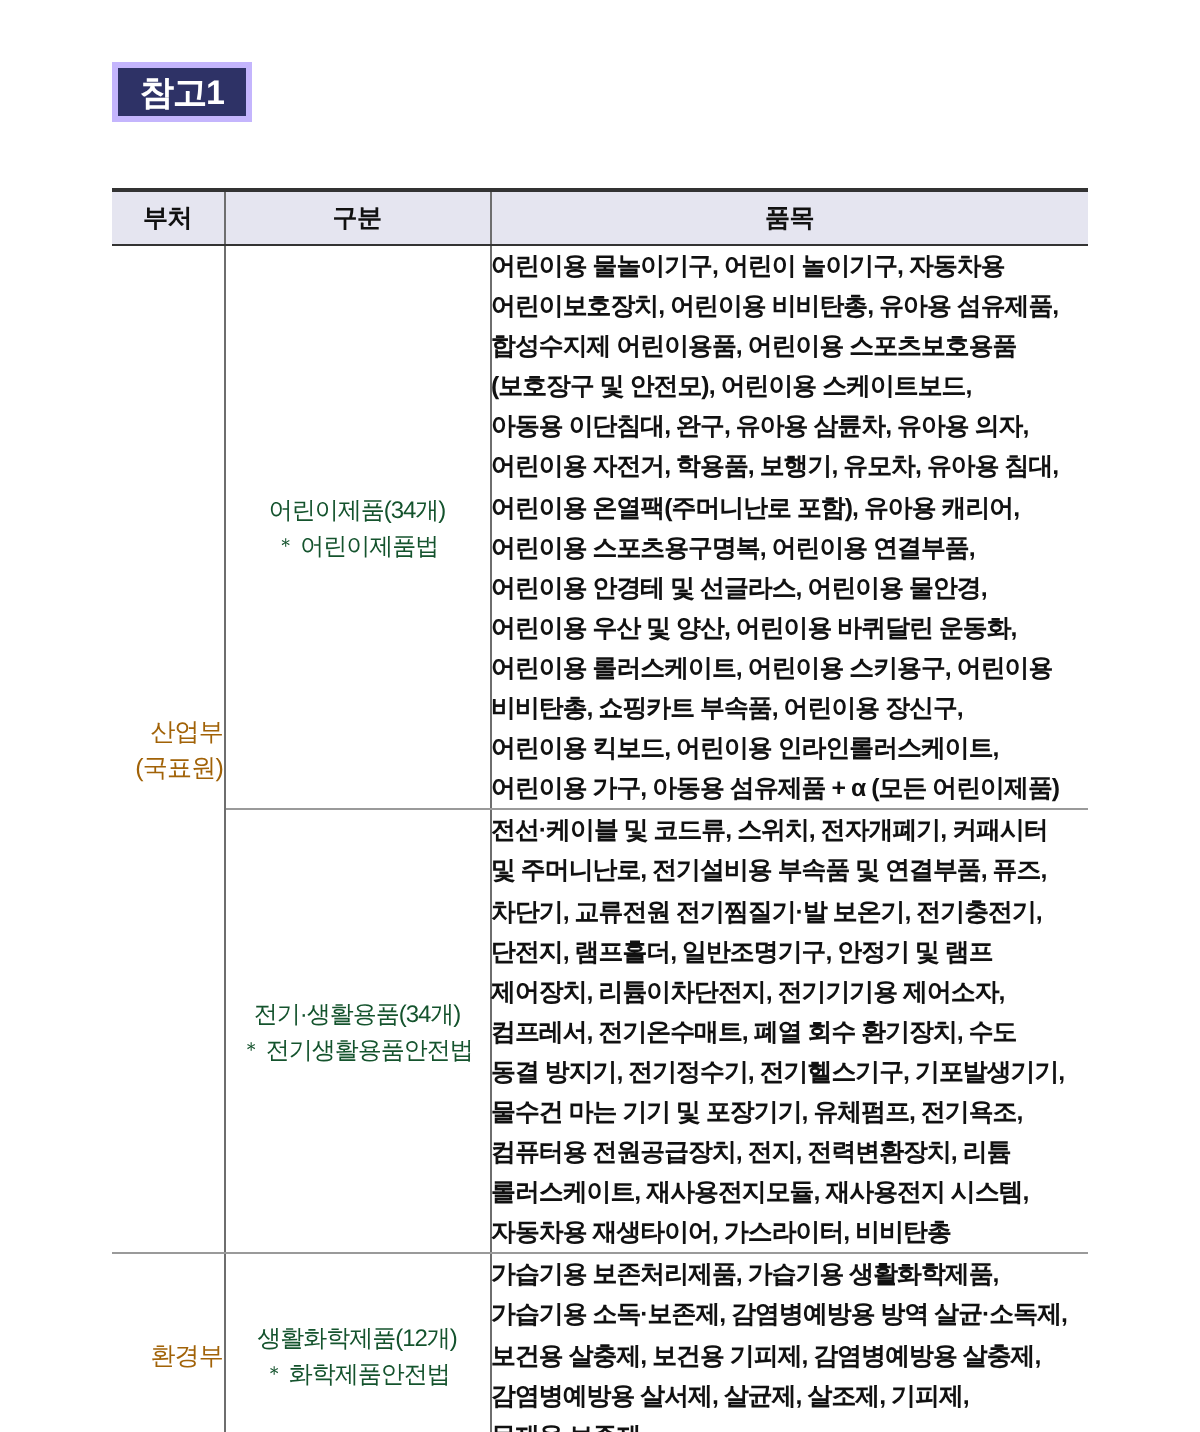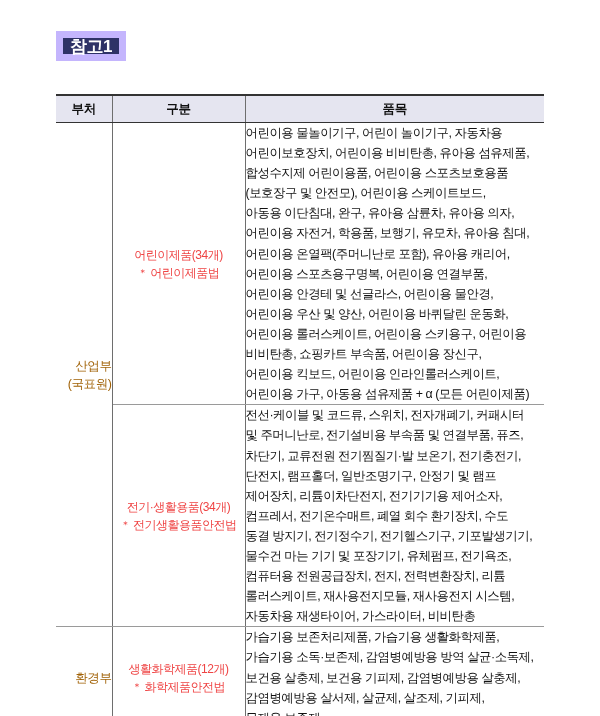--- a/index.html
+++ b/index.html
@@ -28,21 +28,21 @@
     left: 56px;
     top: 31px;
     display: flex;
     align-items: stretch;
     width: 488px;
     height: 30px;
   }
   .ref-badge {
     width: 70px;
     background: #2e3266;
-    border: 7px solid #c4b5fd;
+    border: 3px solid #c4b5fd;
     box-sizing: border-box;
     color: #ffffff;
     font-size: 17px;
     font-weight: bold;
     letter-spacing: -0.5px;
     display: flex;
     align-items: center;
     justify-content: center;
   }
   .title-box {
@@ -108,35 +108,35 @@
     letter-spacing: -0.4px;
     line-height: 1.45;
     color: #a16207;
   }
   td.cat {
     text-align: center;
     font-size: 12px;
     letter-spacing: -0.5px;
     line-height: 1.5;
     padding: 6px 4px;
-    color: #ef4444;
+    color: #14532d;
   }
   .cat-law { white-space: nowrap; }
   .cat-law .star { font-size: 10px; vertical-align: 1px; }
 
   td.goods {
     font-size: 12.4px;
     letter-spacing: -0.45px;
     line-height: 1.62;
     padding: 10px 10px 10px 11px;
     text-align: left;
     word-break: keep-all;
     color: #111111;
   }
-  td.goods .line { display: block; white-space: nowrap; }
+  td.goods .line { display: block; white-space: nowrap; font-weight: bold; }
 </style>
 </head>
 <body>
 
 <div class="page">
 
   <div class="title-bar">
     <div class="ref-badge">참고1</div>
   </div>
 

